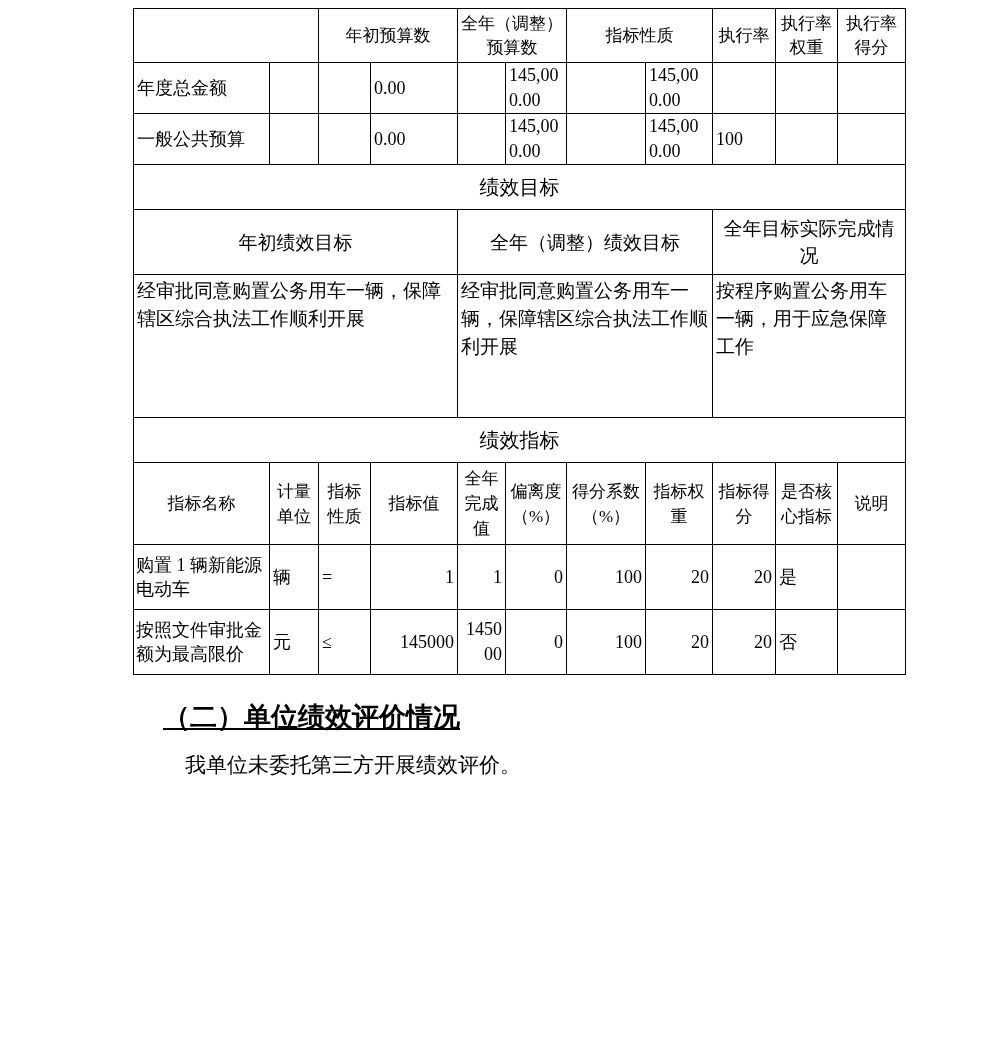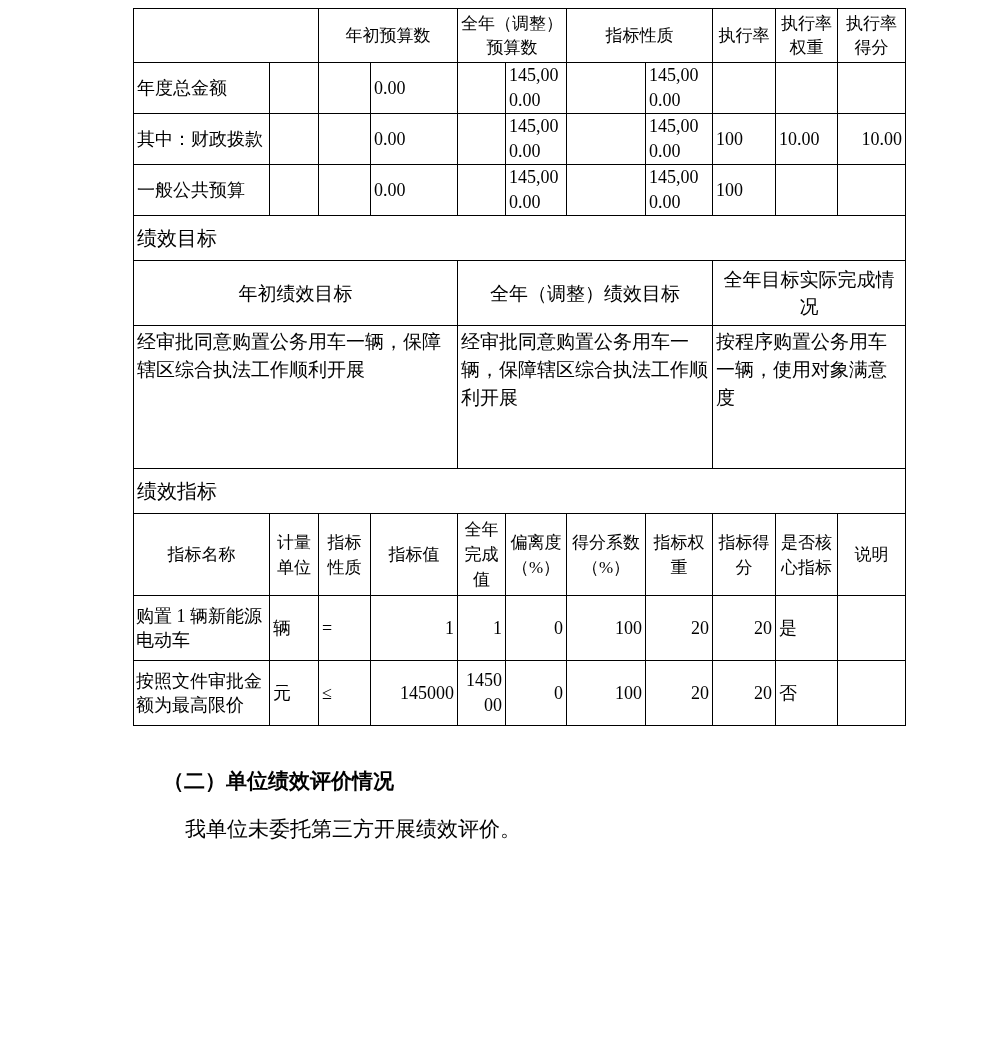--- a/index.html
+++ b/index.html
@@ -23,30 +23,30 @@
     vertical-align: middle;
     overflow: hidden;
     word-wrap: break-word;
   }
   
   tr.h54 { height: 54px; } tr.h44 { height: 44px; } tr.h45 { height: 45px; }
   tr.h65 { height: 65px; } tr.h143 { height: 143px; } tr.h82 { height: 82px; }
   tr.h94 { height: 94px; } tr.h42 { height: 42px; }
 
   .hd   { text-align: center; font-size: 17px; line-height: 24px; }
-  .sect { text-align: left; font-size: 20px; }
+  .sect { text-align: center; font-size: 20px; }
   .ghead{ text-align: center; font-size: 19px; line-height: 27px; }
   .gval { font-size: 19px; line-height: 28px; vertical-align: top; padding-top: 2px; }
   .ihead{ text-align: center; font-size: 17px; line-height: 25px; padding: 0 2px; }
   .iname{ font-size: 18px; line-height: 24px; padding: 0 2px; }
   .numl { text-align: left; }
   .numr { text-align: right; }
   .brk  { word-break: break-all; }
 
-  .f-head { font-size: 21px; font-weight: bold; margin: 40px 0 0 163px; line-height: 30px; }
+  .f-head { font-size: 27px; font-weight: bold; margin: 27px 0 0 163px; line-height: 30px; text-decoration: underline; }
   .f-body { font-size: 21px; font-weight: normal; margin: 18px 0 0 185px; line-height: 30px; }
 </style>
 </head>
 <body>
 
 <div>
 
   <table class="doc">
     <colgroup>
       <col style="width:136px">
@@ -80,33 +80,20 @@
       <td class="numl">0.00</td>
       <td></td>
       <td class="numl brk">145,000.00</td>
       <td></td>
       <td class="numl brk">145,000.00</td>
       <td class="numl"></td>
       <td class="numl"></td>
       <td class="numr"></td>
     </tr>
 
-    <tr class="h44">
-      <td>其中：财政拨款</td>
-      <td></td>
-      <td></td>
-      <td class="numl">0.00</td>
-      <td></td>
-      <td class="numl brk">145,000.00</td>
-      <td></td>
-      <td class="numl brk">145,000.00</td>
-      <td class="numl">100</td>
-      <td class="numl">10.00</td>
-      <td class="numr">10.00</td>
-    </tr>
 
     <tr class="h44">
       <td>一般公共预算</td>
       <td></td>
       <td></td>
       <td class="numl">0.00</td>
       <td></td>
       <td class="numl brk">145,000.00</td>
       <td></td>
       <td class="numl brk">145,000.00</td>
@@ -121,21 +108,21 @@
 
     <tr class="h65">
       <td colspan="4" class="ghead">年初绩效目标</td>
       <td colspan="4" class="ghead">全年（调整）绩效目标</td>
       <td colspan="3" class="ghead">全年目标实际完成情况</td>
     </tr>
 
     <tr class="h143">
       <td colspan="4" class="gval">经审批同意购置公务用车一辆，保障辖区综合执法工作顺利开展</td>
       <td colspan="4" class="gval">经审批同意购置公务用车一辆，保障辖区综合执法工作顺利开展</td>
-      <td colspan="3" class="gval">按程序购置公务用车一辆，使用对象满意度</td>
+      <td colspan="3" class="gval">按程序购置公务用车一辆，用于应急保障工作</td>
     </tr>
 
     <tr class="h45">
       <td colspan="11" class="sect">绩效指标</td>
     </tr>
 
     <tr class="h82">
       <td class="ihead">指标名称</td>
       <td class="ihead">计量单位</td>
       <td class="ihead">指标性质</td>

